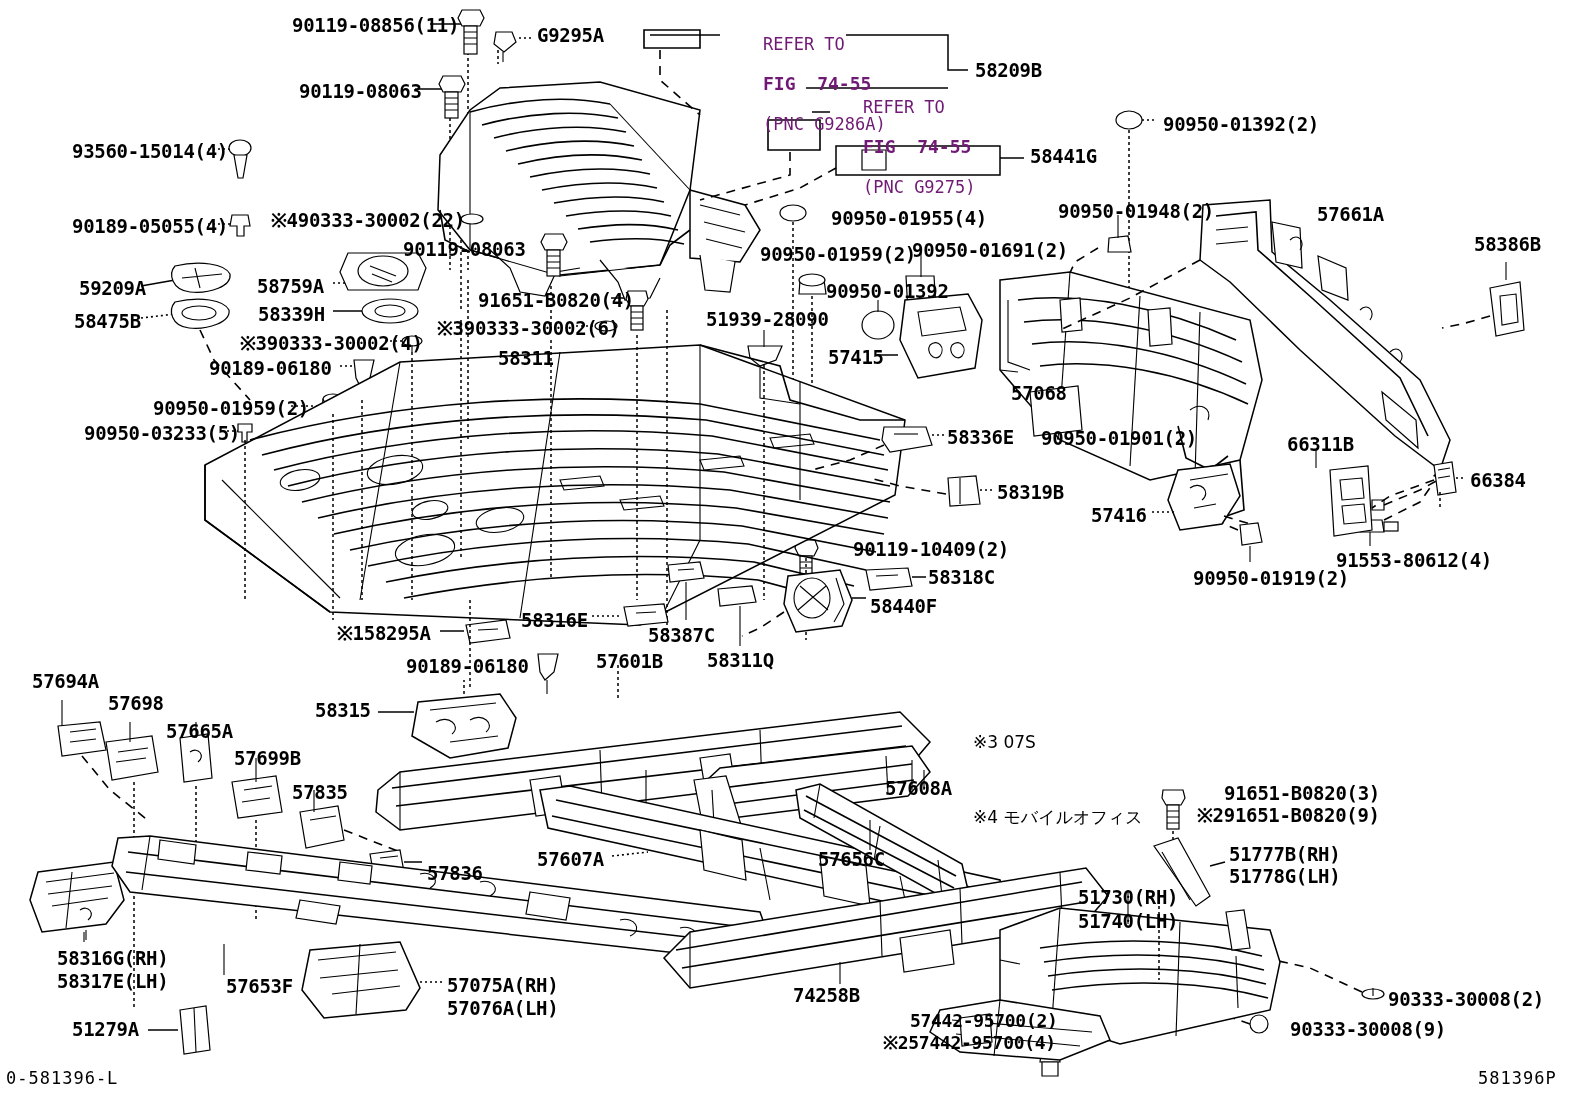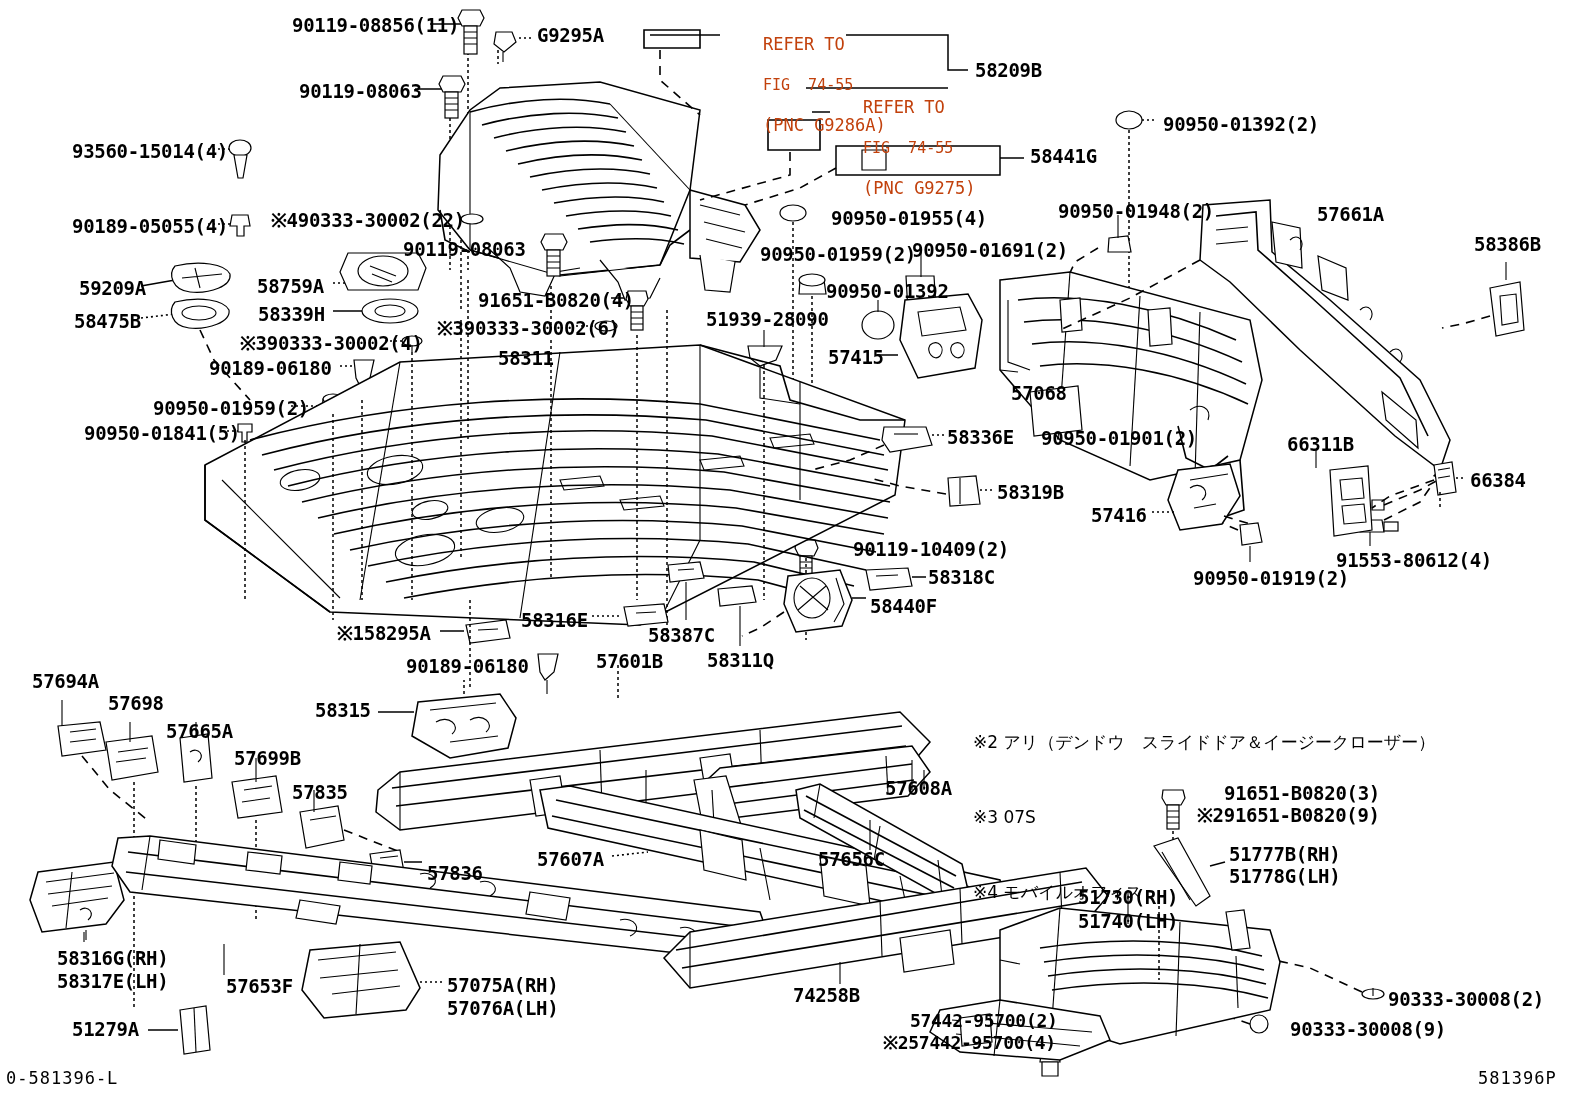--- a/index.html
+++ b/index.html
@@ -29,23 +29,23 @@
     line-height:25px;
     white-space:pre;
     color:#000;
   }
   .refbox{
     position:absolute;
     font-family:"DejaVu Sans Mono","Liberation Mono",monospace;
     font-size:17px;
     line-height:20px;
     white-space:pre;
-    color:#c2410c;
+    color:#701a75;
   }
-  .refbox b{font-weight:400;font-size:15px;}
+  .refbox b{font-weight:700;font-size:18px;}
   .foot{
     position:absolute;
     font-family:"DejaVu Sans Mono","Liberation Mono",monospace;
     font-size:17px;
     letter-spacing:1px;
     color:#000;
   }
   svg.art{position:absolute;left:0;top:0;width:1592px;height:1099px;pointer-events:none;}
   .ln{stroke:#000;stroke-width:1.6;fill:none;}
   .ln-thin{stroke:#000;stroke-width:1.1;fill:none;}
@@ -579,21 +579,20 @@
     <span>(PNC G9286A)</span>
   </div>
 
   <div class="refbox" style="left:822px;top:77px;">
     <span>REFER TO</span><br>
     <b>FIG  74-55</b><br>
     <span>(PNC G9275)</span>
   </div>
 
   <div class="note" style="left:973px;top:680px;">
-    <div>※2 アリ（デンドウ　スライドドア＆イージークローザー）</div>
     <div>※3 07S</div>
     <div>※4 モバイルオフィス</div>
   </div>
 
   <div class="lbl" style="left:292px;top:14px">90119-08856(11)</div>
   <div class="lbl" style="left:537px;top:24px">G9295A</div>
   <div class="lbl" style="left:975px;top:59px">58209B</div>
   <div class="lbl" style="left:299px;top:80px">90119-08063</div>
   <div class="lbl" style="left:1163px;top:113px">90950-01392(2)</div>
   <div class="lbl" style="left:1030px;top:145px">58441G</div>
@@ -614,21 +613,21 @@
   <div class="lbl" style="left:258px;top:303px">58339H</div>
   <div class="lbl" style="left:478px;top:289px">91651-B0820(4)</div>
   <div class="lbl" style="left:437px;top:317px">※390333-30002(6)</div>
   <div class="lbl" style="left:706px;top:308px">51939-28090</div>
   <div class="lbl" style="left:240px;top:332px">※390333-30002(4)</div>
   <div class="lbl" style="left:828px;top:346px">57415</div>
   <div class="lbl" style="left:498px;top:347px">58311</div>
   <div class="lbl" style="left:209px;top:357px">90189-06180</div>
   <div class="lbl" style="left:1011px;top:382px">57068</div>
   <div class="lbl" style="left:153px;top:397px">90950-01959(2)</div>
-  <div class="lbl" style="left:84px;top:422px">90950-01841(5)</div>
+  <div class="lbl" style="left:84px;top:422px">90950-03233(5)</div>
   <div class="lbl" style="left:947px;top:426px">58336E</div>
   <div class="lbl" style="left:1041px;top:427px">90950-01901(2)</div>
   <div class="lbl" style="left:1287px;top:433px">66311B</div>
   <div class="lbl" style="left:1470px;top:469px">66384</div>
   <div class="lbl" style="left:997px;top:481px">58319B</div>
   <div class="lbl" style="left:1091px;top:504px">57416</div>
   <div class="lbl" style="left:1336px;top:549px">91553-80612(4)</div>
   <div class="lbl" style="left:853px;top:538px">90119-10409(2)</div>
   <div class="lbl" style="left:1193px;top:567px">90950-01919(2)</div>
   <div class="lbl" style="left:928px;top:566px">58318C</div>

